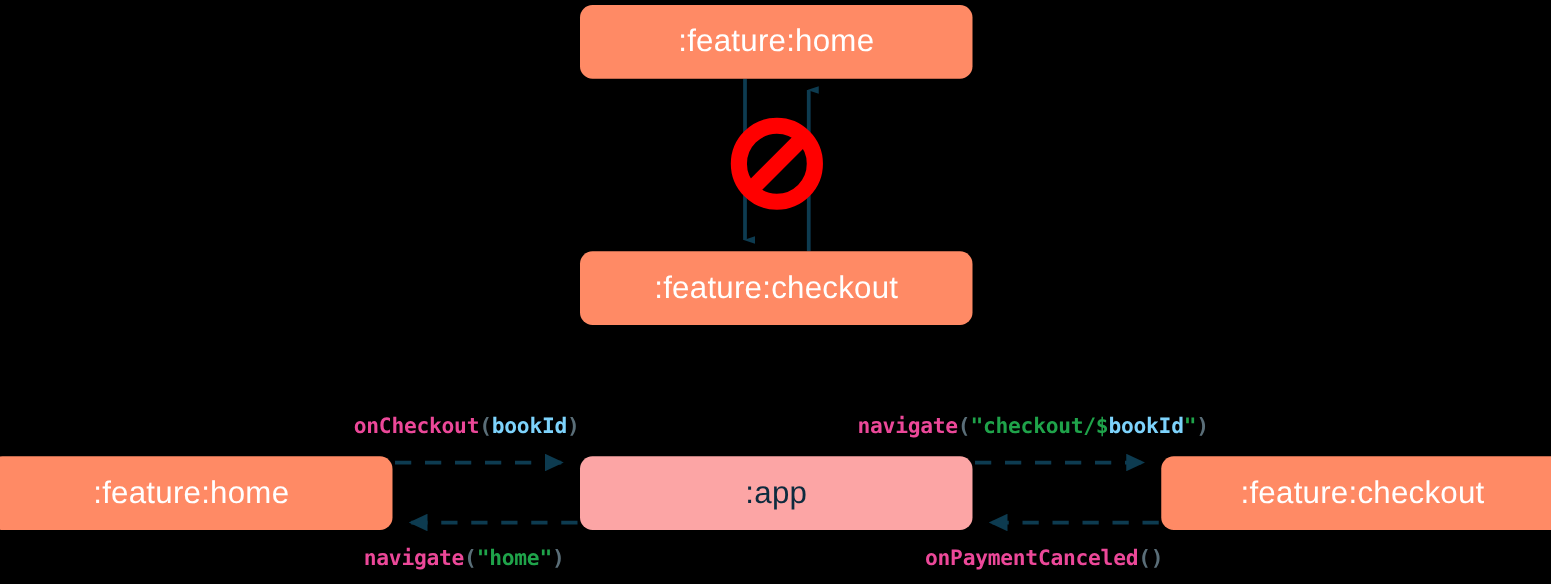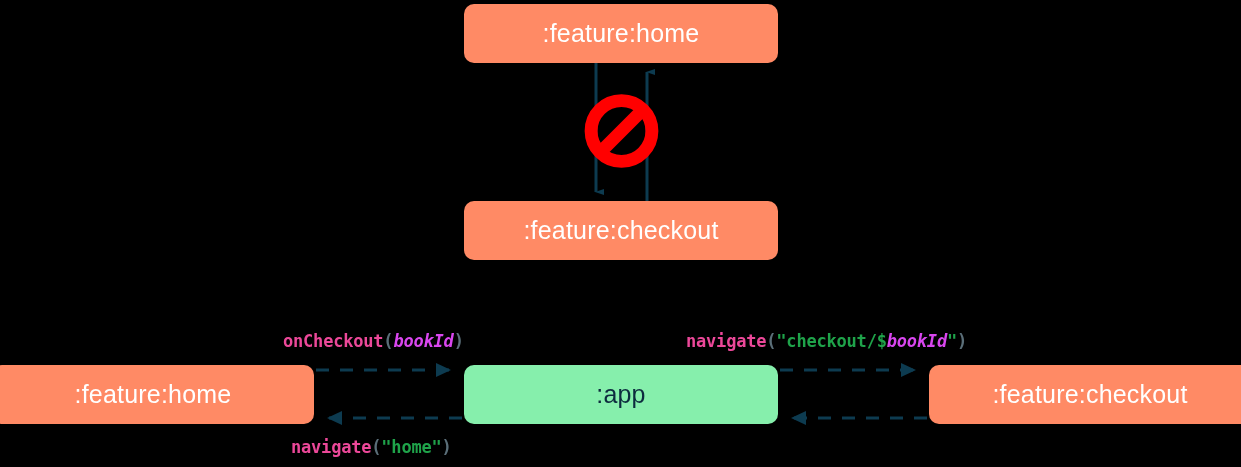--- a/index.html
+++ b/index.html
@@ -31,21 +31,21 @@
     font-size: 25px;
     letter-spacing: 0.2px;
     box-sizing: border-box;
     white-space: nowrap;
   }
   .node-orange {
     background: #FF8A65;
     color: #FFFFFF;
   }
   .node-green {
-    background: #86efac;
+    background: #fca5a5;
     color: #0D2B3E;
   }
 
   
   #node-home-top   { left: 464px; top: 4px;   width: 314px; height: 59px; }
   #node-checkout-top { left: 464px; top: 201px; width: 314px; height: 59px; }
 
   
   #node-home-bottom     { left: -8px;  top: 365px; width: 322px; height: 59px; }
   #node-app             { left: 464px; top: 365px; width: 314px; height: 59px; }
@@ -64,21 +64,21 @@
     position: absolute;
     font-family: "DejaVu Sans Mono", monospace;
     font-size: 17px;
     font-weight: bold;
     white-space: nowrap;
     letter-spacing: -0.2px;
   }
   .tok-fn    { color: #ec4899; }
   .tok-punct { color: #5A6E78; }
   .tok-str   { color: #1FA34A; }
-  .tok-var   { color: #d946ef; font-style: italic; }
+  .tok-var   { color: #7dd3fc; }
 
   #label-oncheckout      { left: 283px; top: 331px; }
   #label-navigate-co     { left: 686px; top: 331px; }
   #label-navigate-home   { left: 291px; top: 437px; }
   #label-onpaymentcancel { left: 740px; top: 437px; }
 
   #block-icon {
     position: absolute;
     left: 575px;
     top: 93px;
@@ -156,14 +156,15 @@
   <div class="node node-orange" id="node-checkout-bottom">
     <span>:feature:checkout</span>
   </div>
 
   <div class="edge-label" id="label-oncheckout"><span class="tok-fn">onCheckout</span><span class="tok-punct">(</span><span class="tok-var">bookId</span><span class="tok-punct">)</span></div>
 
   <div class="edge-label" id="label-navigate-co"><span class="tok-fn">navigate</span><span class="tok-punct">(</span><span class="tok-str">"checkout/</span><span class="tok-str">$</span><span class="tok-var">bookId</span><span class="tok-str">"</span><span class="tok-punct">)</span></div>
 
   <div class="edge-label" id="label-navigate-home"><span class="tok-fn">navigate</span><span class="tok-punct">(</span><span class="tok-str">"home"</span><span class="tok-punct">)</span></div>
 
+  <div class="edge-label" id="label-onpaymentcancel"><span class="tok-fn">onPaymentCanceled</span><span class="tok-punct">()</span></div>
 
 </div>
 
 </body></html>

